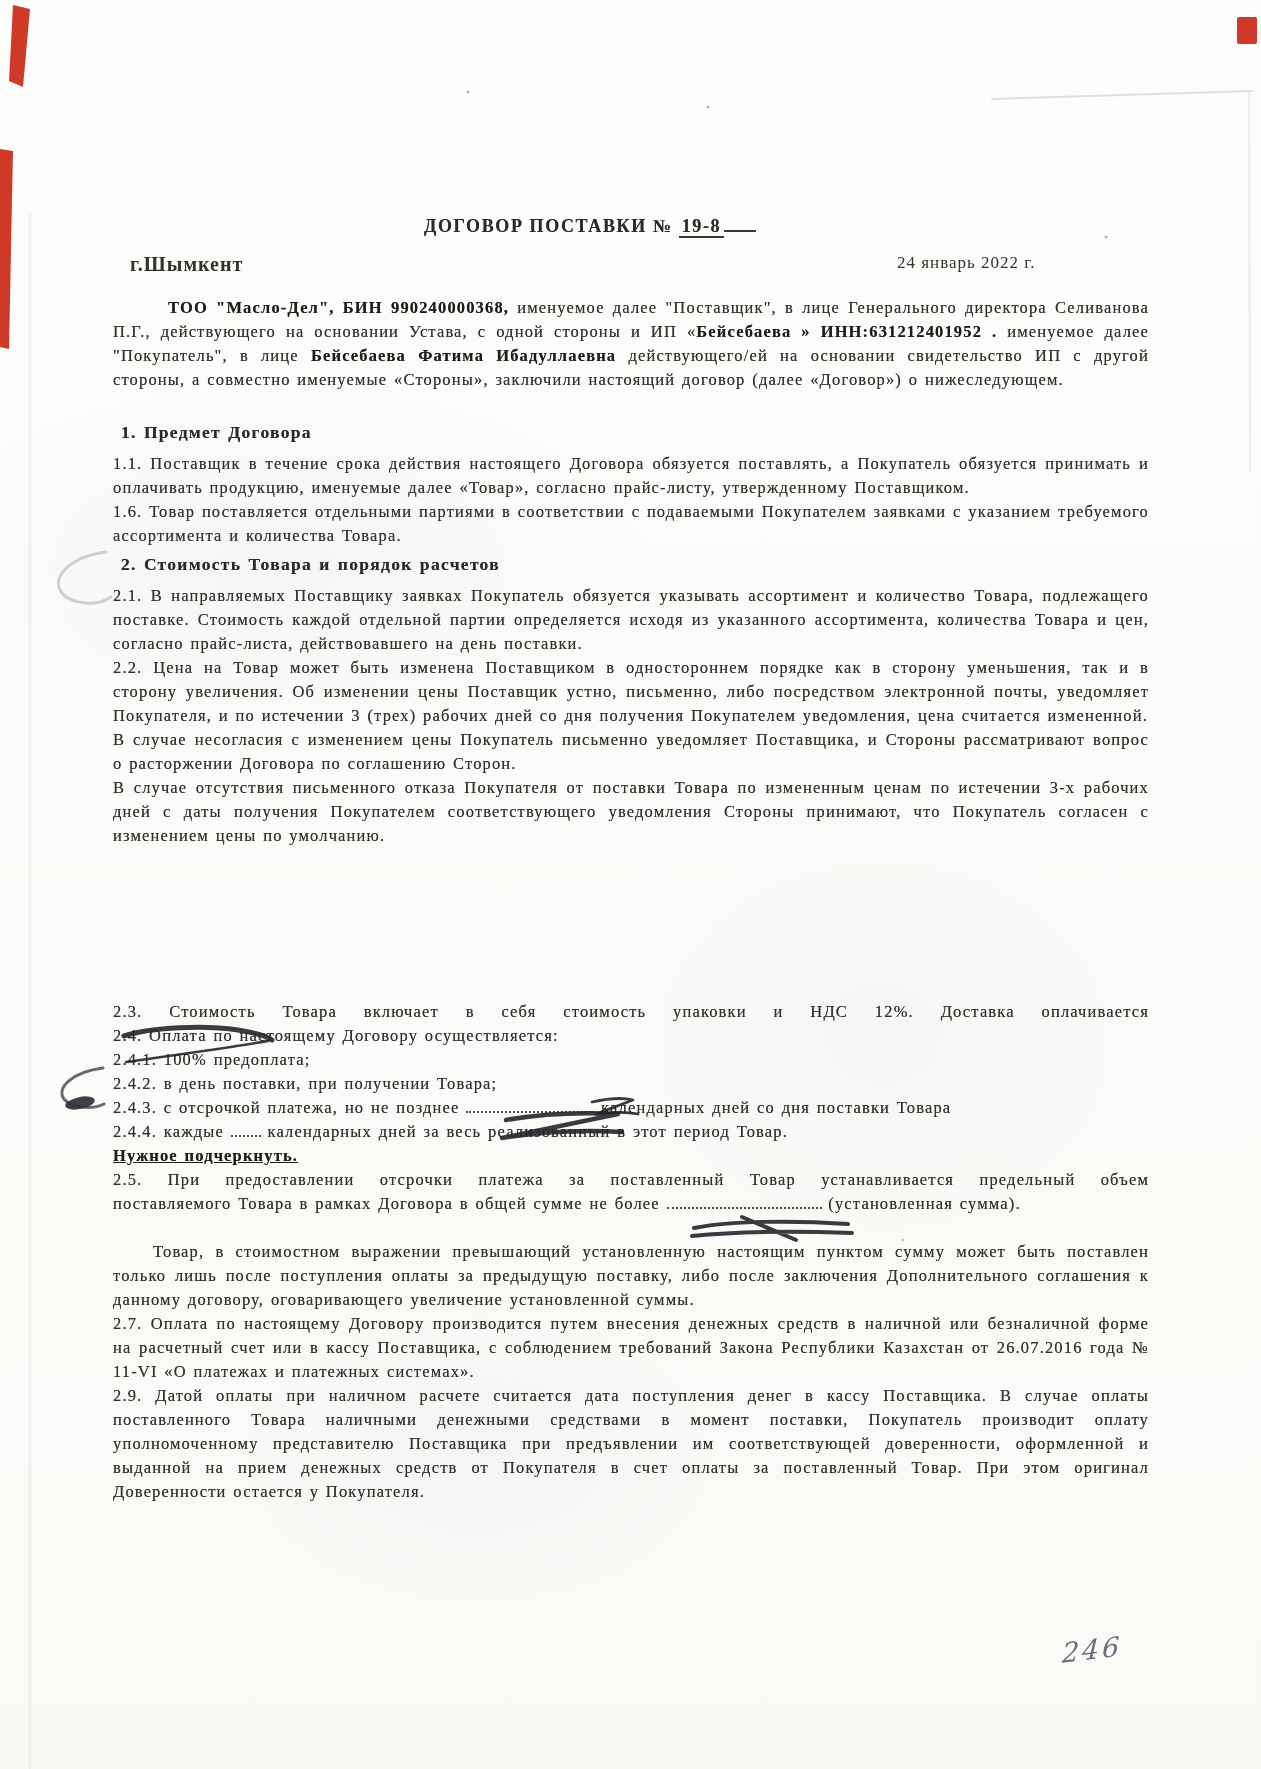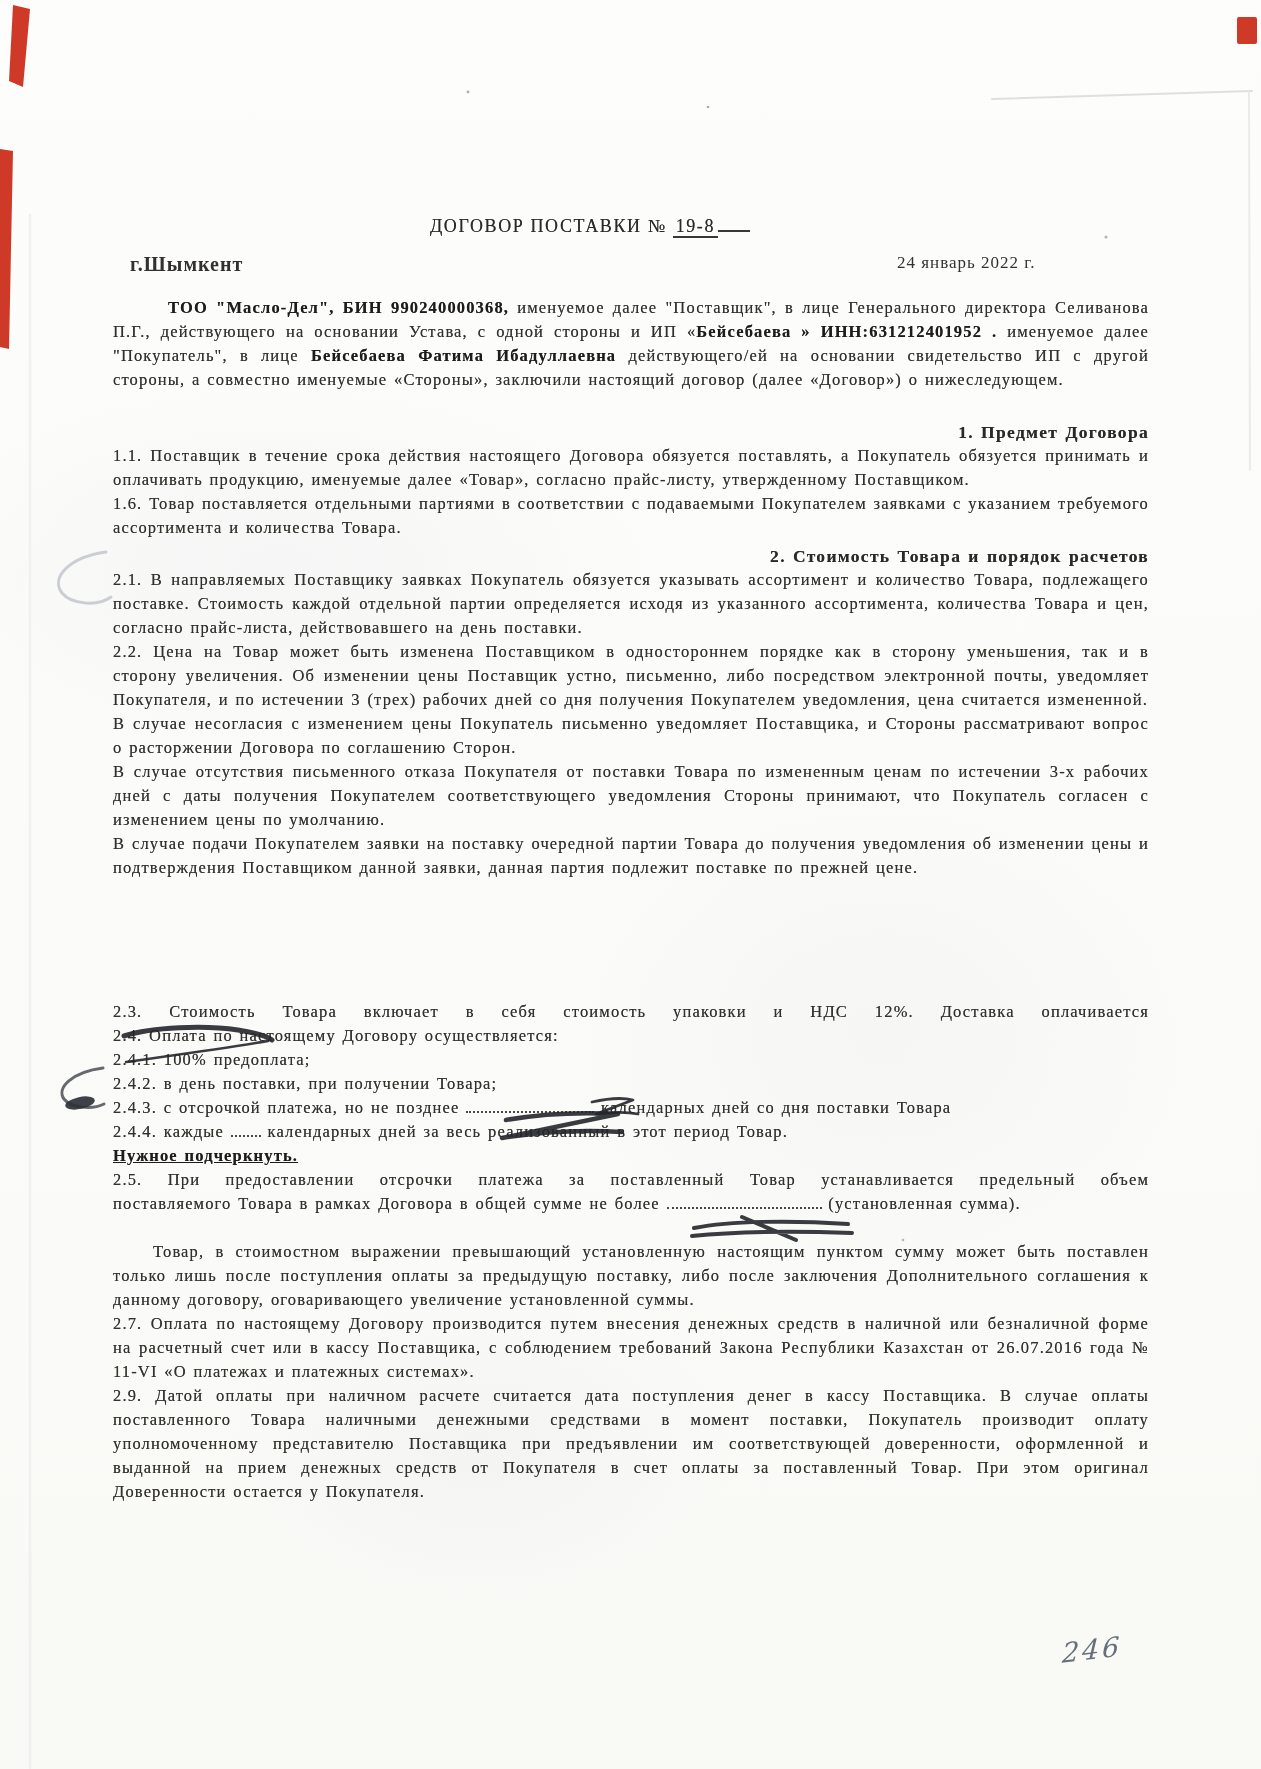--- a/index.html
+++ b/index.html
@@ -13,39 +13,39 @@
     background:
       radial-gradient(620px 320px at 22% 32%, rgba(205,210,216,.14), transparent 60%),
       radial-gradient(520px 420px at 70% 58%, rgba(203,208,214,.10), transparent 60%),
       radial-gradient(420px 260px at 38% 82%, rgba(200,206,212,.12), transparent 60%),
       linear-gradient(180deg,#fdfdfc 0%,#fbfbf9 45%,#f9f9f6 100%);
     color:var(--ink,#33312c);
   }
   
   .title{
     position:absolute;top:216px;left:70px;width:1040px;text-align:center;
-    font-weight:normal;font-size:18px;letter-spacing:1.6px;color:#2c2a26;
+    font-weight:bold;font-size:18px;letter-spacing:1.6px;color:#2c2a26;
     text-shadow:0 0 .6px rgba(44,42,38,.65);
   }
   .title .num{border-bottom:2px solid #3a3833;padding:0 3px;}
   .title .num-ext{display:inline-block;width:32px;height:13px;border-bottom:2px solid #3a3833;}
   .city{position:absolute;top:253px;left:130px;font-size:20px;letter-spacing:1px;font-weight:bold;}
   .date{position:absolute;top:253px;left:862px;width:170px;font-size:17px;letter-spacing:1px;margin-left:35px;}
   
   .doc{
     position:absolute;left:113px;top:296px;width:1036px;
     font-size:16.5px;line-height:24px;letter-spacing:1.15px;word-spacing:1.5px;
     text-align:justify;
     text-shadow:0 0 .6px rgba(48,46,42,.68);
   }
   .doc .block-a{height:704px;}
   .doc .block-b{height:240px;}
   .doc p{margin:0;}
   .doc h3{
-    margin:0;font-size:17.5px;font-weight:bold;text-align:right;
+    margin:8px;font-size:17.5px;font-weight:bold;text-align:left;
     letter-spacing:1.3px;color:#2b2925;
   }
   .mt-lg{margin-top:28px !important;}
   .mt-sm{margin-top:4px !important;}
   .indent-lg{text-indent:55px;}
   .indent-sm{text-indent:40px;}
   .fj{text-align-last:justify;}
   .nw{white-space:nowrap;}
   .b{font-weight:bold;color:#1e1c19;}
   .u{text-decoration:underline;}
@@ -81,21 +81,20 @@
     <div class="block-a" id="block-0">
         <p class="indent-lg"><span class="b">ТОО "Масло-Дел", БИН 990240000368,</span><span> именуемое далее "Поставщик", в лице Генерального директора Селиванова П.Г., действующего на основании Устава, с одной стороны и ИП «</span><span class="b">Бейсебаева »</span><span> </span><span class="b">ИНН:631212401952 .</span><span> именуемое далее "Покупатель", в лице </span><span class="b">Бейсебаева Фатима Ибадуллаевна</span><span> действующего/ей на основании свидетельство ИП с другой стороны, а совместно именуемые «Стороны», заключили настоящий договор (далее «Договор») о нижеследующем.</span></p>
         <h3 class="mt-lg"><span>1. Предмет Договора</span></h3>
         <p class=""><span>1.1. Поставщик в течение срока действия настоящего Договора обязуется поставлять, а Покупатель обязуется принимать и оплачивать продукцию, именуемые далее «Товар», согласно прайс-листу, утвержденному Поставщиком.</span></p>
         <p class=""><span>1.6. Товар поставляется отдельными партиями в соответствии с подаваемыми Покупателем заявками с указанием требуемого ассортимента и количества Товара.</span></p>
         <h3 class="mt-sm"><span>2. Стоимость Товара и порядок расчетов</span></h3>
         <p class=""><span>2.1. В направляемых Поставщику заявках Покупатель обязуется указывать ассортимент и количество Товара, подлежащего поставке. Стоимость каждой отдельной партии определяется исходя из указанного ассортимента, количества Товара и цен, согласно прайс-листа, действовавшего на день поставки.</span></p>
         <p class=""><span>2.2. Цена на Товар может быть изменена Поставщиком в одностороннем порядке как в сторону уменьшения, так и в сторону увеличения. Об изменении цены Поставщик устно, письменно, либо посредством электронной почты,  уведомляет Покупателя, и по истечении 3 (трех) рабочих дней со дня получения  Покупателем уведомления, цена считается измененной.</span></p>
         <p class=""><span>В случае несогласия с изменением цены Покупатель письменно уведомляет  Поставщика, и Стороны рассматривают вопрос о расторжении Договора по соглашению Сторон.</span></p>
         <p class=""><span>В случае отсутствия письменного отказа Покупателя от поставки Товара по измененным ценам по истечении 3-х рабочих дней с даты получения Покупателем соответствующего уведомления Стороны принимают, что Покупатель согласен с изменением цены по умолчанию.</span></p>
-        <p class=""><span>В случае подачи Покупателем заявки на поставку очередной партии Товара до получения уведомления об изменении цены и подтверждения Поставщиком данной заявки, данная партия подлежит поставке по прежней цене.</span></p>
       </div>
     <div class="block-b" id="block-1">
         <p class="fj"><span>2.3.  Стоимость Товара включает в себя стоимость упаковки и НДС 12%. Доставка оплачивается</span></p>
         <p class="nw"><span>2.4. Оплата по настоящему Договору осуществляется:</span></p>
         <p class="nw"><span>2.4.1. 100% предоплата;</span></p>
         <p class="nw"><span>2.4.2. в день поставки, при получении Товара;</span></p>
         <p class="nw"><span>2.4.3. с отсрочкой платежа, но не позднее </span><span class="blank medium"></span><span> календарных дней со дня поставки Товара</span></p>
         <p class="nw"><span>2.4.4. каждые </span><span class="blank tiny"></span><span> календарных дней за весь реализованный в этот период Товар.</span></p>
         <p class="nw"><span class="b u">Нужное подчеркнуть.</span></p>
         <p class="fj"><span>2.5.  При предоставлении отсрочки платежа за поставленный Товар устанавливается предельный объем</span></p>

